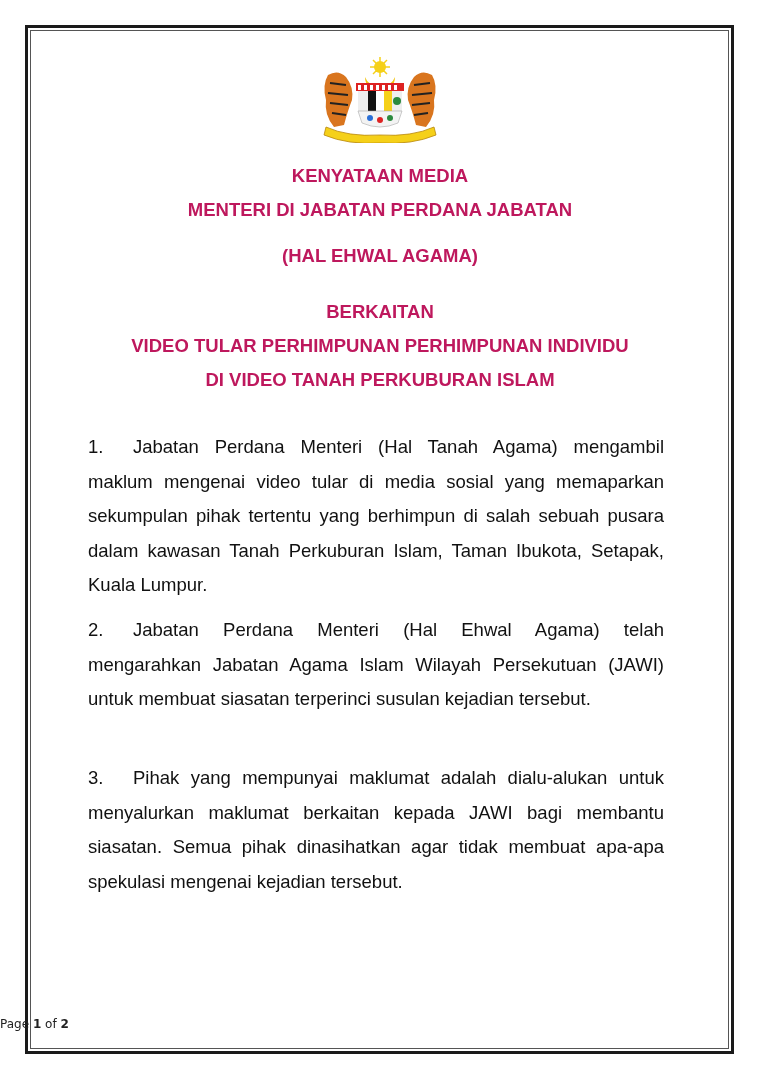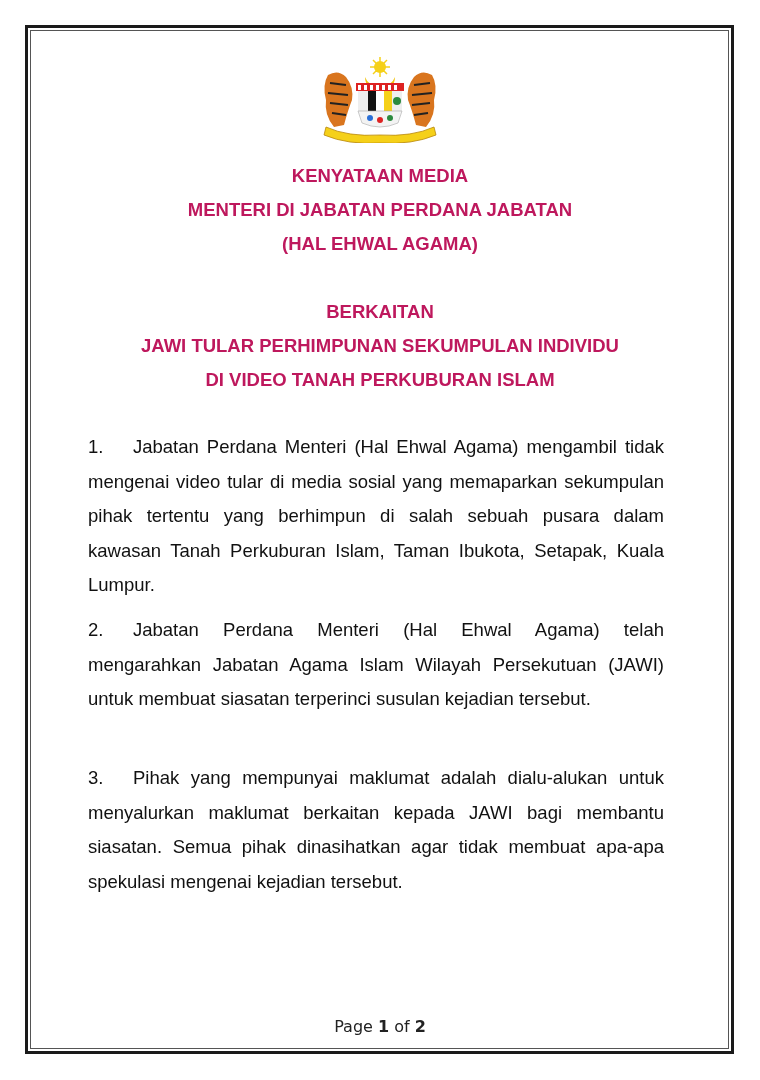--- a/index.html
+++ b/index.html
@@ -20,22 +20,22 @@
     font-family: "Liberation Sans", sans-serif; font-weight: bold;
     font-size: 18.5px; color: #be185d; line-height: 32px;
   }
   .para {
     position: absolute; left: 88px; width: 576px;
     font-family: "Liberation Sans", sans-serif; font-size: 18.5px; color: #111;
     line-height: 34.5px; text-align: justify; text-align-last: left;
   }
   .para .num { display: inline-block; width: 45px; }
   .footer {
-    position: absolute; left: 0; width: 760px; top: 1017px; text-align: center;
-    font-family: "DejaVu Sans", sans-serif; font-size: 16px; color: #222;
+    position: absolute; left: 0; width: 760px; top: 1017px; 
+    font-family: "DejaVu Sans", sans-serif; font-size: 12px; color: #222;
   }
   .footer b { font-weight: bold; }
 </style>
 </head>
 <body>
 
 <div class="frame-outer"></div>
 <div class="frame-inner"></div>
 
 <div class="crest">
@@ -76,28 +76,28 @@
     <circle cx="62" cy="65" r="3" fill="#d22"></circle>
     <circle cx="72" cy="63" r="3" fill="#2b8a3e"></circle>
 
     <path d="M8 72 Q30 82 62 80 Q94 82 116 72 L118 80 Q94 90 62 88 Q30 90 6 80 Z" fill="#f5d019" stroke="#b8860b" stroke-width="0.8"></path>
   </svg>
 </div>
 
 <div>
   <div class="heading" style="top:160px;">KENYATAAN MEDIA</div>
   <div class="heading" style="top:194px;">MENTERI DI JABATAN PERDANA JABATAN</div>
-  <div class="heading" style="top:228px;">(HAL EHWAL AGAMA)</div>
+  <div class="heading" style="top:240px;">(HAL EHWAL AGAMA)</div>
   <div class="heading" style="top:296px;text-align:center;">BERKAITAN</div>
-  <div class="heading" style="top:330px;">JAWI TULAR PERHIMPUNAN SEKUMPULAN INDIVIDU</div>
+  <div class="heading" style="top:330px;">VIDEO TULAR PERHIMPUNAN PERHIMPUNAN INDIVIDU</div>
   <div class="heading" style="top:364px;">DI VIDEO TANAH PERKUBURAN ISLAM</div>
 </div>
 
 <div class="para" style="top:430px;">
-  <span class="num">1.</span><span>Jabatan Perdana Menteri (Hal Ehwal Agama) mengambil tidak mengenai video tular di media sosial yang memaparkan sekumpulan pihak tertentu yang berhimpun di salah sebuah pusara dalam kawasan Tanah Perkuburan Islam, Taman Ibukota, Setapak, Kuala Lumpur.</span>
+  <span class="num">1.</span><span>Jabatan Perdana Menteri (Hal Tanah Agama) mengambil maklum mengenai video tular di media sosial yang memaparkan sekumpulan pihak tertentu yang berhimpun di salah sebuah pusara dalam kawasan Tanah Perkuburan Islam, Taman Ibukota, Setapak, Kuala Lumpur.</span>
 </div>
 
 <div class="para" style="top:613px;">
   <span class="num">2.</span><span>Jabatan Perdana Menteri (Hal Ehwal Agama) telah mengarahkan Jabatan Agama Islam Wilayah Persekutuan (JAWI) untuk membuat siasatan terperinci susulan kejadian tersebut.</span>
 </div>
 
 <div class="para" style="top:761px;">
   <span class="num">3.</span><span>Pihak yang mempunyai maklumat adalah dialu-alukan untuk menyalurkan maklumat berkaitan kepada JAWI bagi membantu siasatan. Semua pihak dinasihatkan agar tidak membuat apa-apa spekulasi mengenai kejadian tersebut.</span>
 </div>
 

